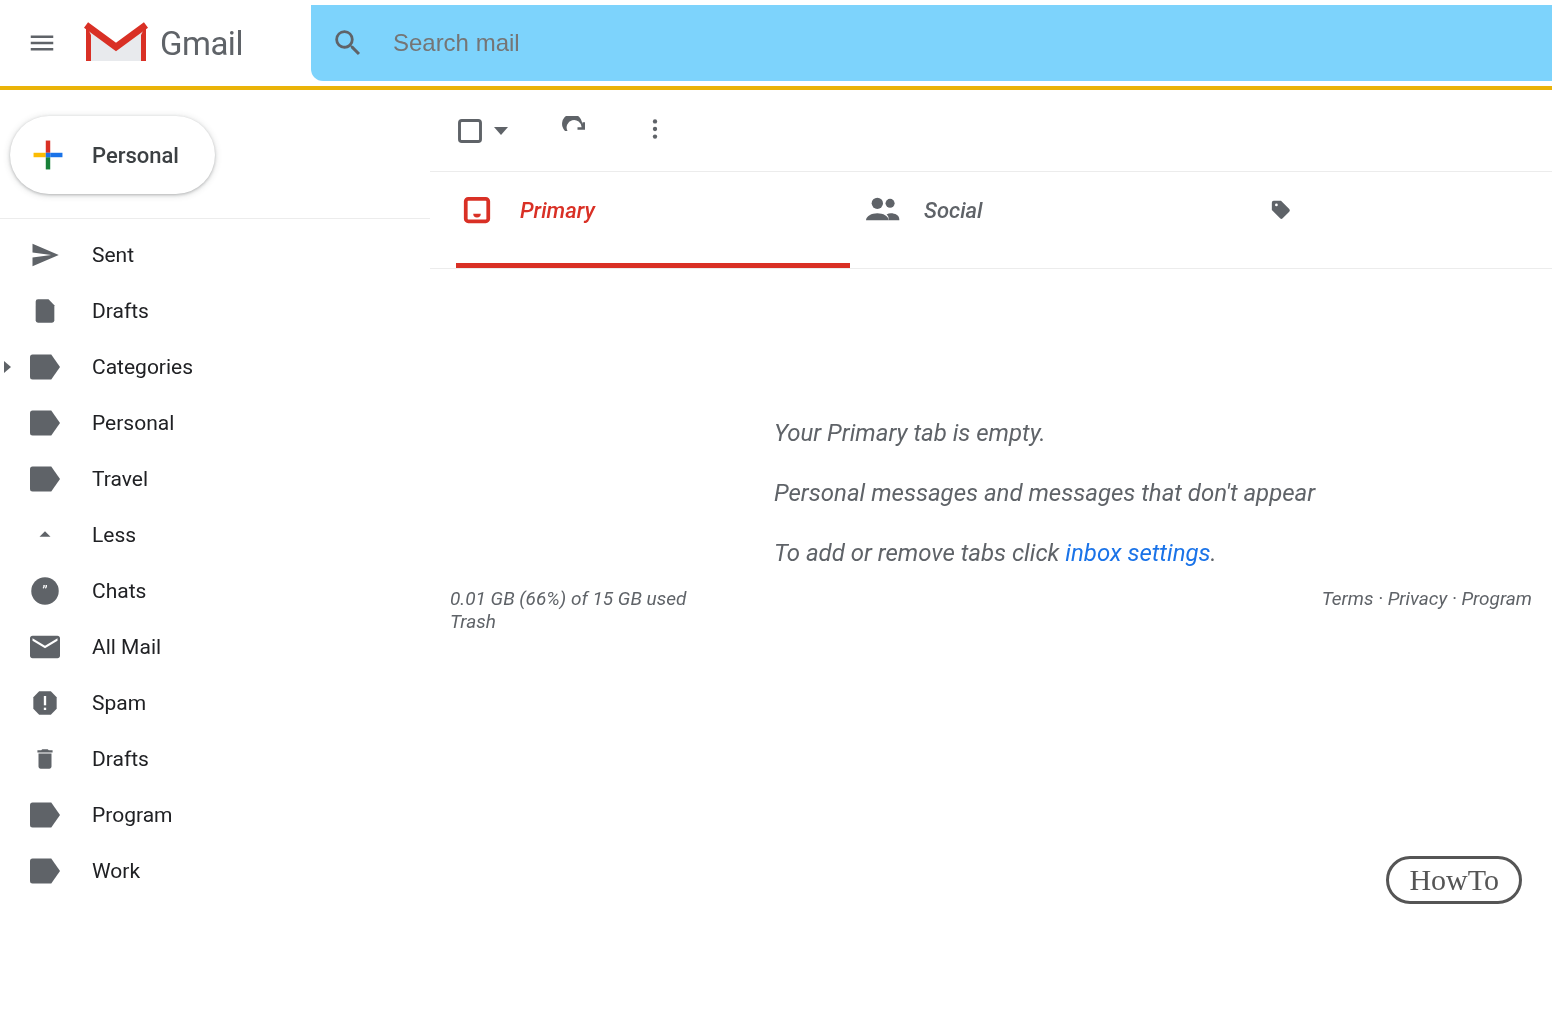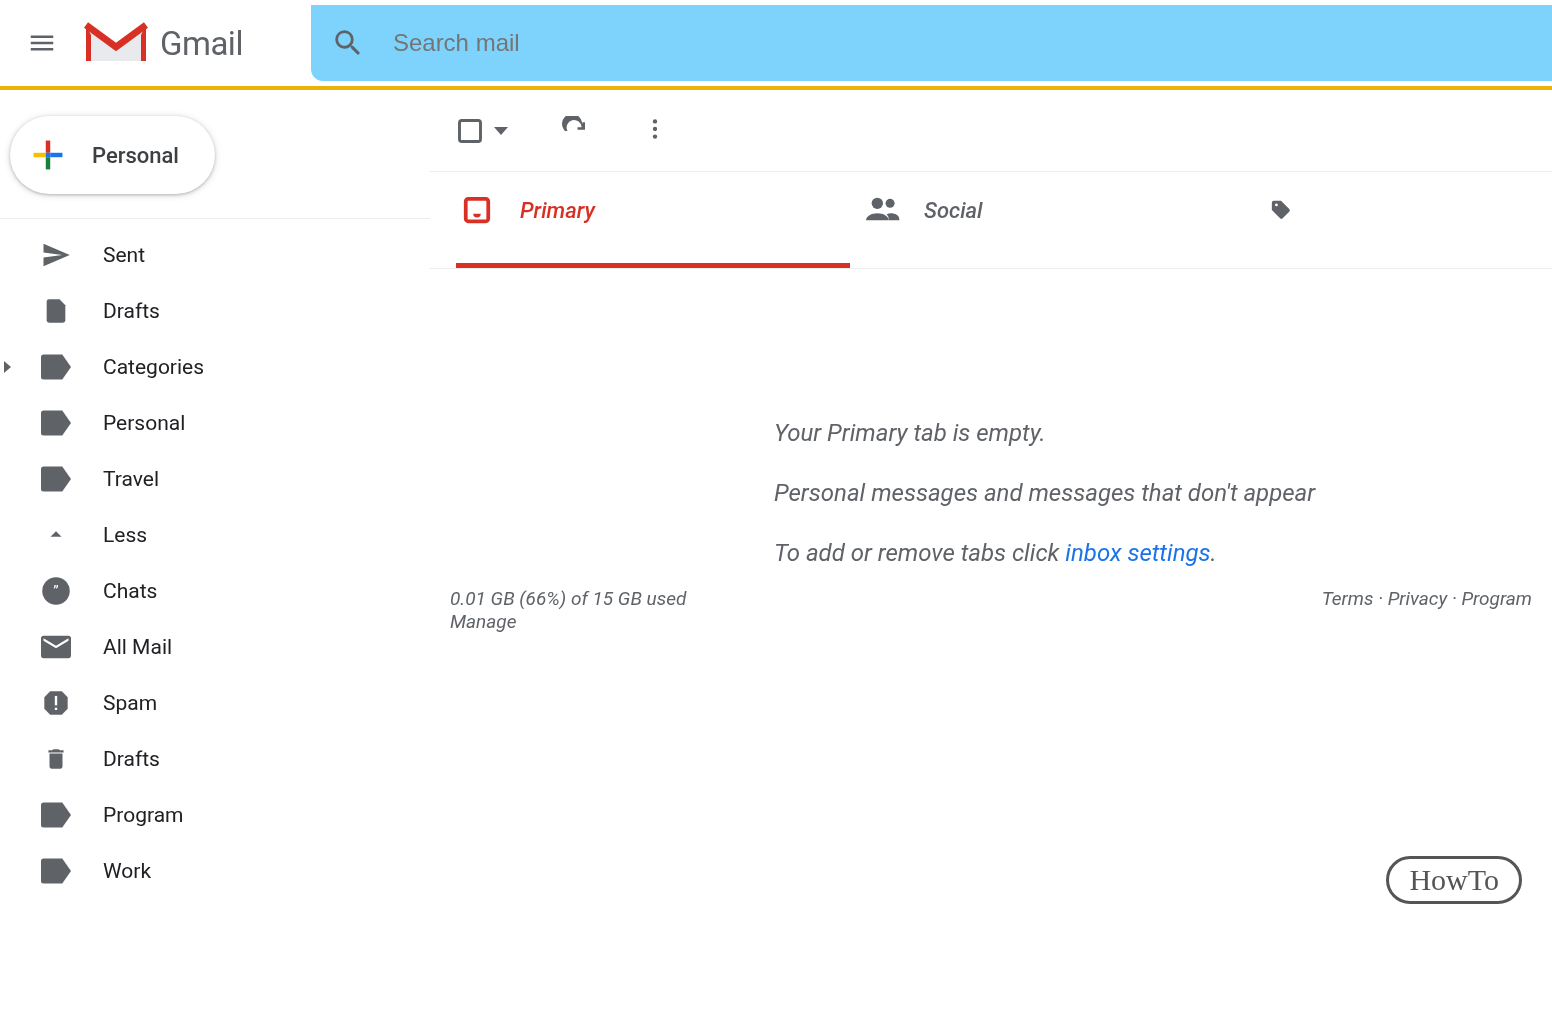--- a/index.html
+++ b/index.html
@@ -87,21 +87,21 @@
     font-weight: 500;
   }
   .side-divider {
     border-top: 1px solid #ececec;
     margin-bottom: 8px;
   }
   .side-item {
     display: flex;
     align-items: center;
     height: 56px;
-    padding-left: 41px;
+    padding-left: 30px;
     cursor: pointer;
     position: relative;
   }
   .side-item .caret {
     position: absolute;
     left: 4px;
     width: 0; height: 0;
     border-top: 6px solid transparent;
     border-bottom: 6px solid transparent;
     border-left: 7px solid #5f6368;
@@ -414,21 +414,21 @@
         <div>Your Primary tab is empty.</div>
         <div>Personal messages and messages that don't appear</div>
         <div>
           <span>To add or remove tabs click </span><a href="#">inbox settings</a><span>.</span>
         </div>
       </div>
 
       <div class="footer">
         <div class="footer-left">
           <span>0.01 GB (66%) of 15 GB used</span>
-          <a href="#">Manage</a>
+          <a href="#">Trash</a>
         </div>
         <div class="footer-right">
           <a href="#">Terms</a>
           <span> · </span>
           <a href="#">Privacy</a>
           <span> · </span>
           <a href="#">Program</a>
         </div>
       </div>
     </div>

